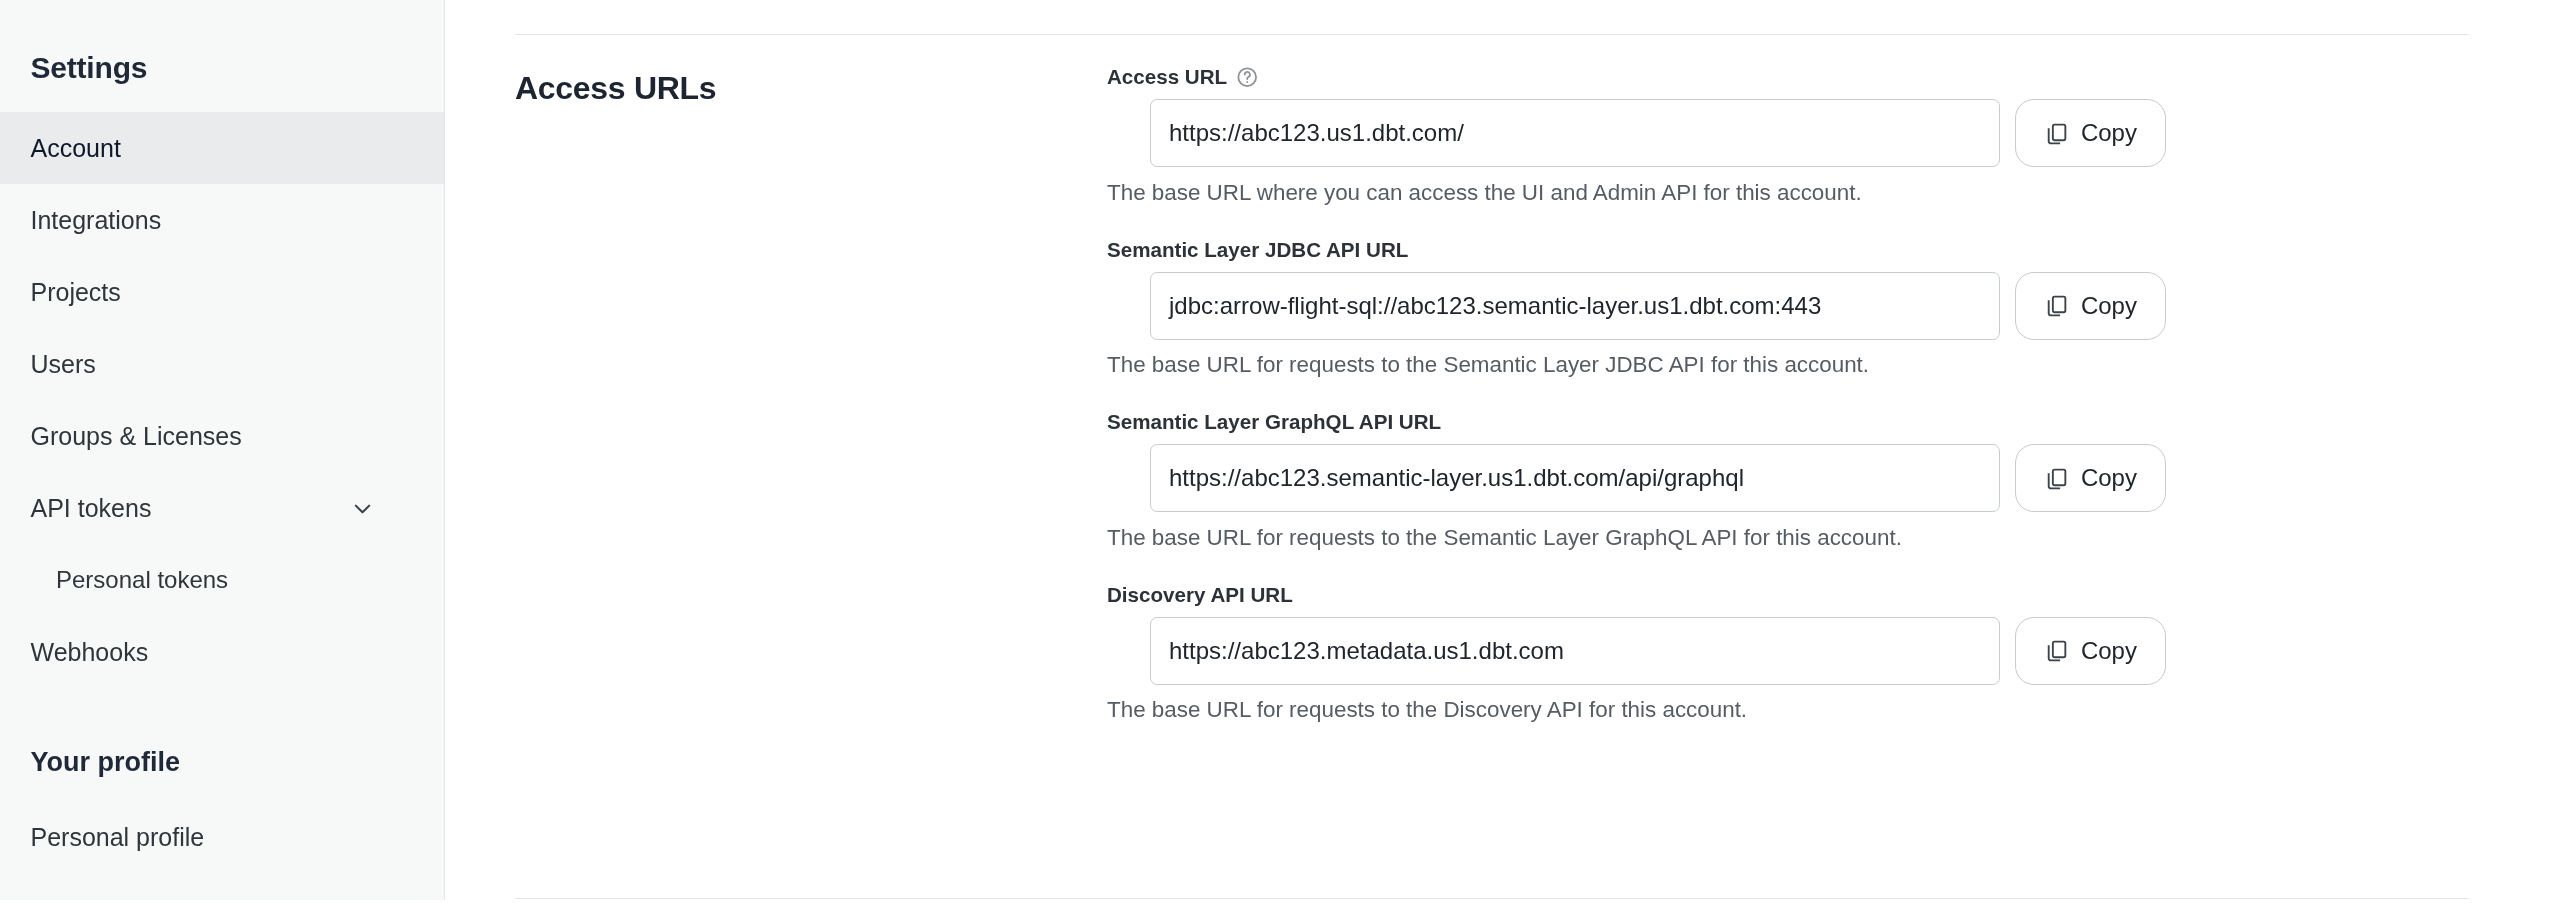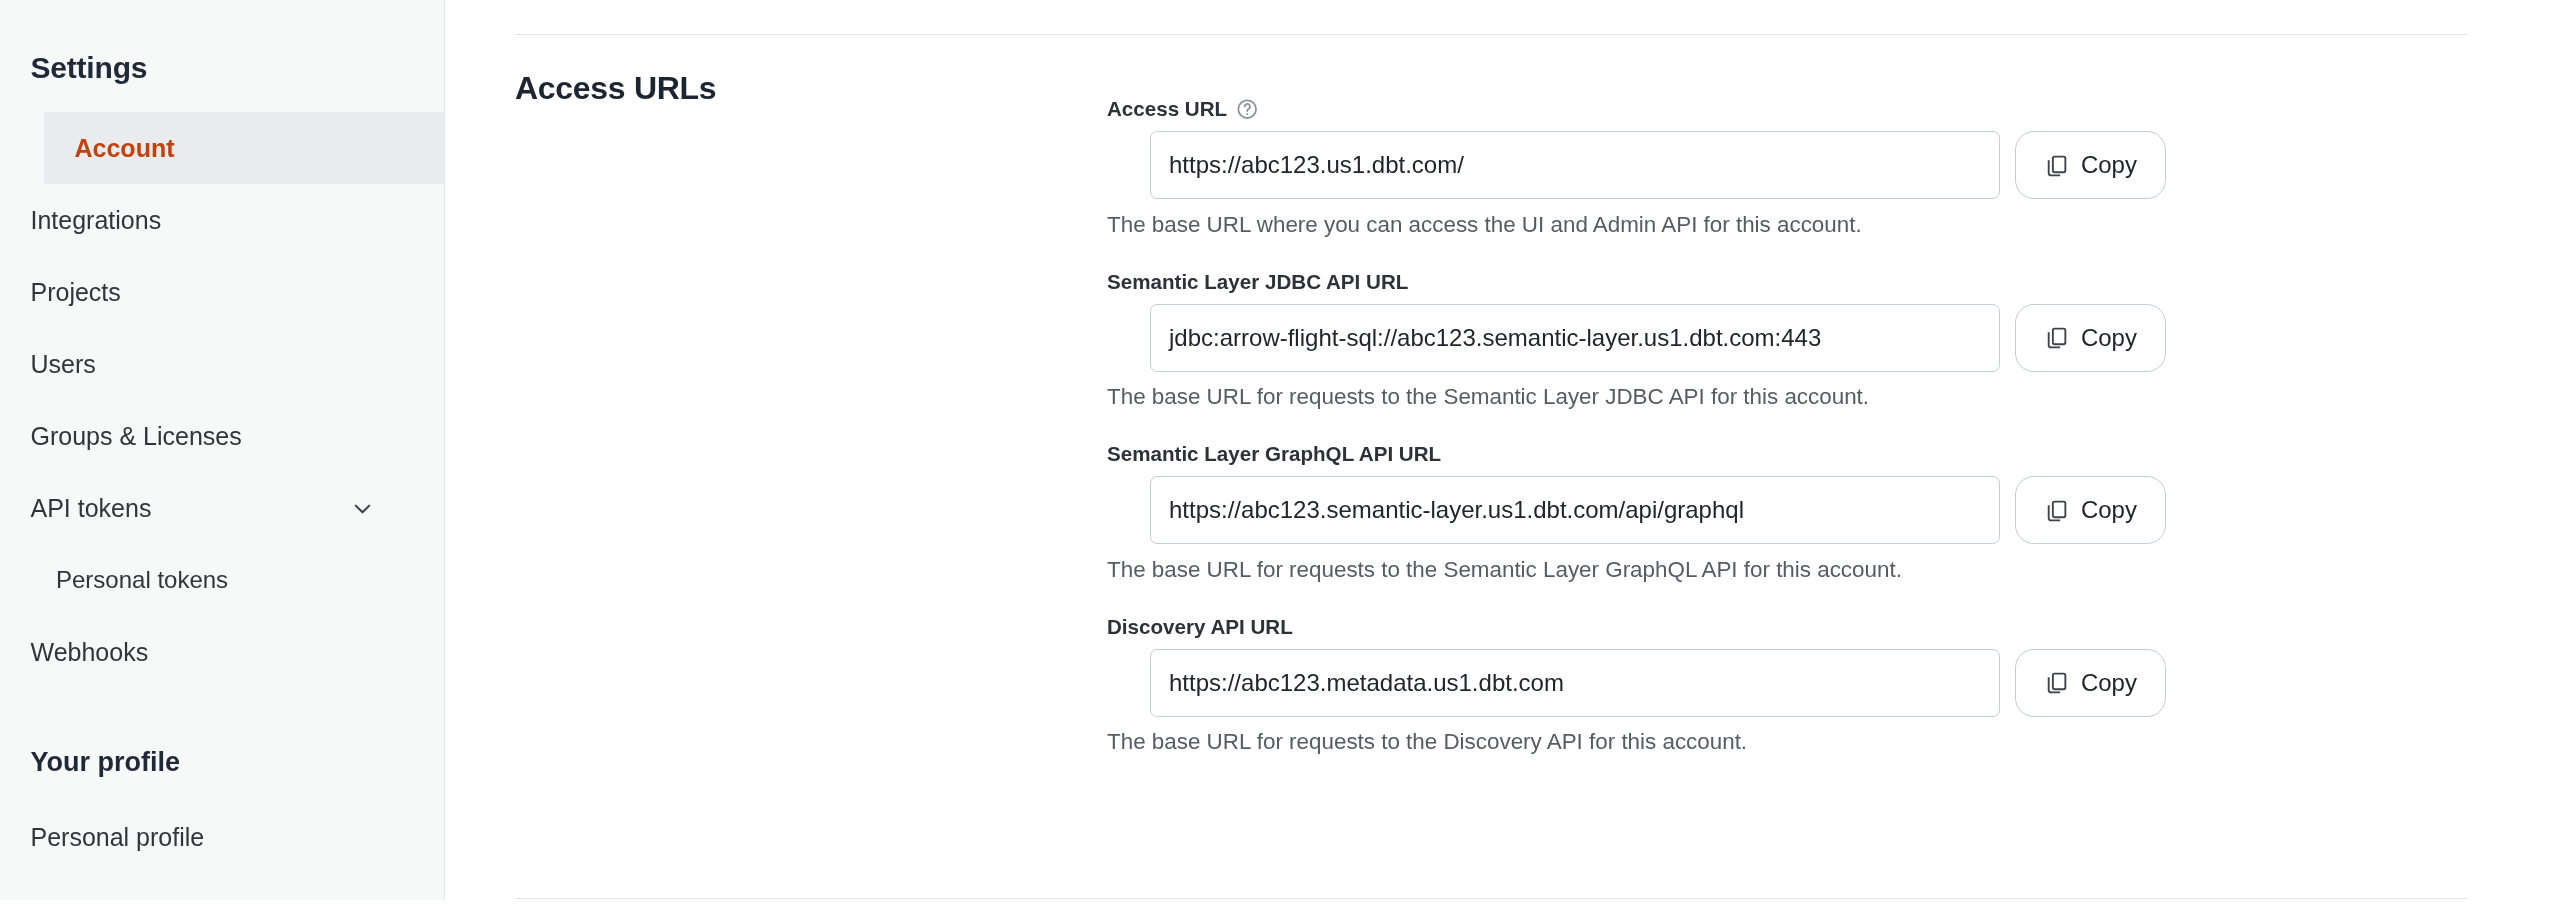--- a/index.html
+++ b/index.html
@@ -39,23 +39,22 @@
     display: flex;
     align-items: center;
     padding: 0 30.5px;
     font-size: 25px;
     color: #30353b;
     cursor: pointer;
     position: relative;
   }
   .nav-item.active {
     background: #e9ebed;
-    color: #c2410c;
-    font-weight: bold;
-    margin-left: 44px;
+    color: #0f172a;
+    font-weight: normal;
   }
   .nav-item.sub {
     padding-left: 56px;
     font-size: 24px;
   }
   .nav-item .chev {
     position: absolute;
     right: 70px;
     width: 23px;
     height: 23px;
@@ -106,21 +105,20 @@
   .field { margin-bottom: 32px; }
   .field:last-child { margin-bottom: 0; }
   .field-label {
     display: flex;
     align-items: center;
     gap: 9px;
     font-size: 20.6px;
     font-weight: bold;
     color: #2c3238;
     margin-bottom: 10px;
-    margin-top: 32px;
   }
   .help-icon {
     width: 22.4px; height: 22.4px;
     display: inline-block;
     color: #8a9199;
   }
   .help-icon svg { display:block; }
 
   .field-row {
     display: flex;

